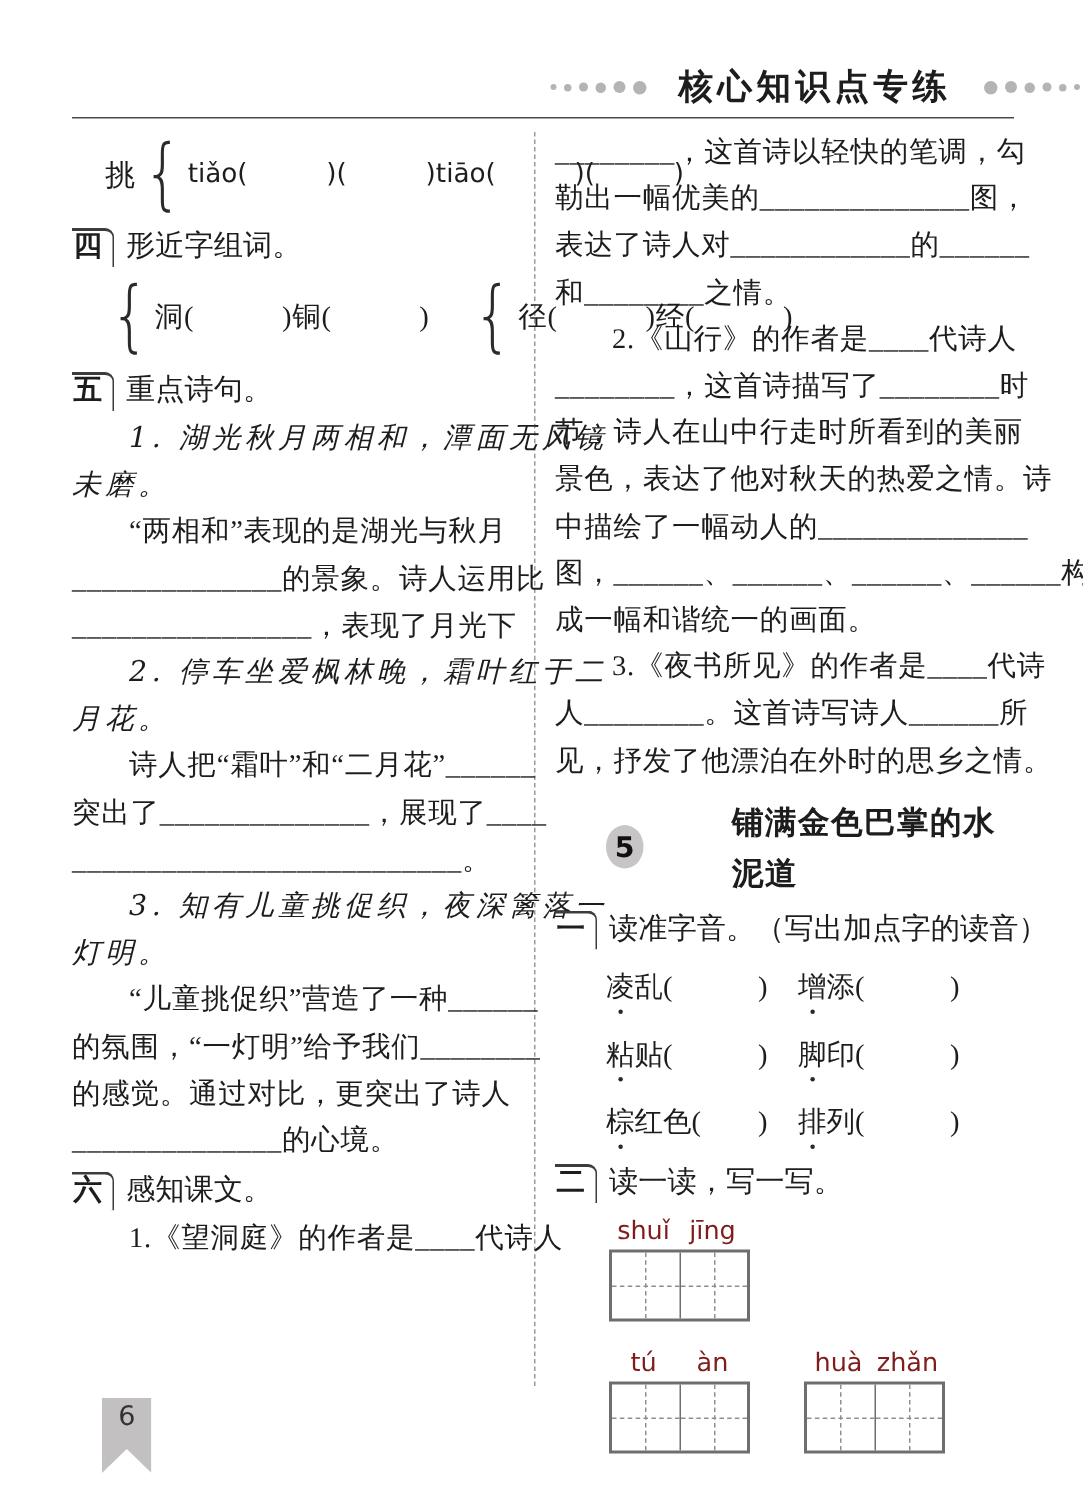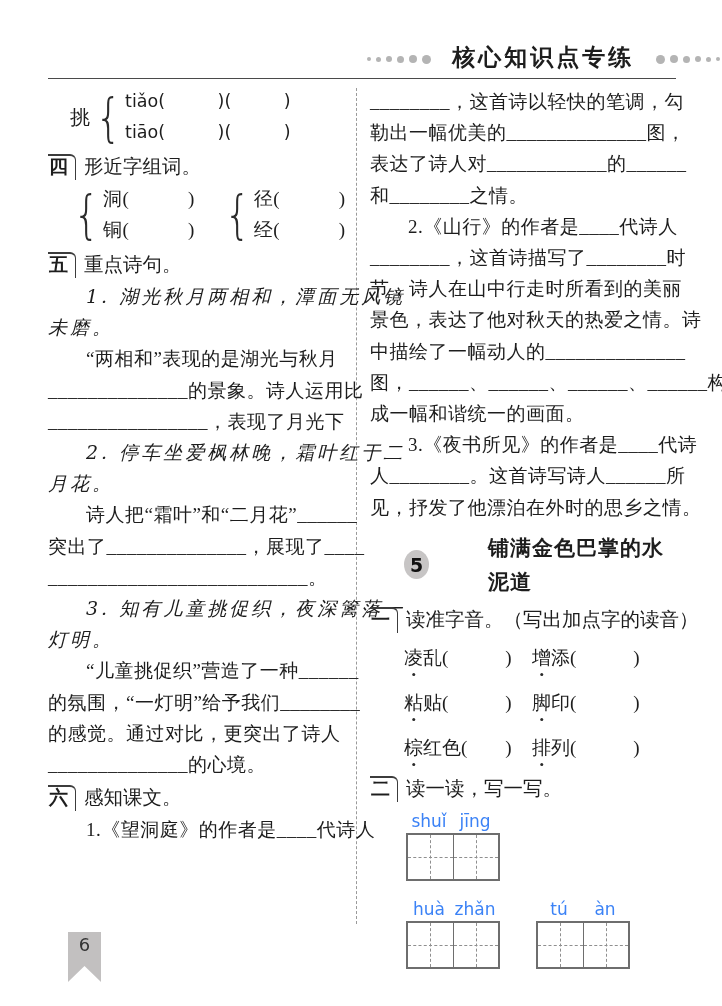--- a/index.html
+++ b/index.html
@@ -39,42 +39,42 @@
   .seclabel{
     display:inline-block;font-weight:bold;font-size:19px;line-height:22px;
     border-top:2px solid #3c3c3c;border-right:1.6px solid #3c3c3c;
     border-top-right-radius:6px;padding:0 7px 2px 1px;margin-right:8px;
   }
   .sec-title{font-size:19.5px;}
   
   .bgroup{display:flex;align-items:center;margin:0 0 2px 22px;}
   .bgroup .bchar{font-size:20px;margin-right:2px;}
   .brace{font-size:52px;font-weight:200;line-height:60px;font-family:"DejaVu Sans",sans-serif;color:#2b2b2b;transform:scaleX(.8);}
-  .bcol{display:flex;flex-direction:column;justify-content:flex-end;}
+  .bcol{display:flex;flex-direction:row;justify-content:flex-end;}
   .bcol .ln{line-height:31px;}
   .pinyin{font-family:"DejaVu Sans",sans-serif;font-size:17.5px;letter-spacing:0;}
   .pair{display:flex;margin-left:22px;}
   .pair .bgroup{margin-left:0;margin-right:26px;}
   
   .lesson{display:flex;align-items:center;margin:8px 0 4px 34px;line-height:34px;}
   .badge{width:29px;height:29px;border-radius:50%;background:#c7c5c5;color:#111;
     font-weight:bold;font-size:19px;display:flex;align-items:center;justify-content:center;margin-right:13px;
     font-family:"DejaVu Sans",sans-serif;}
   .lesson-title{font-weight:bold;font-size:21px;letter-spacing:1px;margin-left:46px;}
   
   .wrow{display:flex;height:45px;align-items:center;margin-left:34px;white-space:nowrap;}
   .wslot1{width:128px;}
   .dotchar{position:relative;display:inline-block;}
   .dotchar::after{content:"";position:absolute;left:50%;bottom:-5px;transform:translateX(-50%);
     width:3.5px;height:3.5px;border-radius:50%;background:#2a2a2a;}
   
   .grid-row{display:flex;margin-left:36px;margin-top:6px;}
   .grid-unit{margin-right:36px;}
   .pyrow{display:flex;width:92px;margin-bottom:2px;}
-  .pyrow span{width:46px;text-align:center;font-family:"DejaVu Sans",sans-serif;font-size:17px;color:#3b82f6;}
+  .pyrow span{width:46px;text-align:center;font-family:"DejaVu Sans",sans-serif;font-size:17px;color:#7f1d1d;}
   .wbox{display:flex;border:2px solid #6e6e6e;width:90px;height:44px;background:#fff;}
   .wcell{width:45px;position:relative;}
   .wcell + .wcell{border-left:1.5px solid #6e6e6e;}
   .wcell::before{content:"";position:absolute;left:50%;top:0;bottom:0;border-left:1.2px dashed #8f8f8f;}
   .wcell::after{content:"";position:absolute;top:50%;left:0;right:0;border-top:1.2px dashed #8f8f8f;}
   
   .bookmark{position:absolute;left:68px;top:932px;width:33px;height:50px;background:#c2c0c0;
     clip-path:polygon(0 0,100% 0,100% 100%,50% 68%,0 100%);
     display:flex;justify-content:center;}
   .bookmark span{font-family:"DejaVu Sans",sans-serif;font-size:18px;color:#333;margin-top:2px;}
@@ -207,38 +207,38 @@
         <div class="wbox">
             <div class="wcell"></div>
             <div class="wcell"></div>
           </div>
       </div>
     </div>
 
     <div class="grid-row" style="margin-top:18px;">
       <div class="grid-unit">
         <div class="pyrow">
+            <span>tú</span>
+            <span>àn</span>
+          </div>
+        <div class="wbox">
+            <div class="wcell"></div>
+            <div class="wcell"></div>
+          </div>
+      </div>
+      <div class="grid-unit">
+        <div class="pyrow">
             <span>huà</span>
             <span>zhǎn</span>
           </div>
         <div class="wbox">
             <div class="wcell"></div>
             <div class="wcell"></div>
           </div>
       </div>
-      <div class="grid-unit">
-        <div class="pyrow">
-            <span>tú</span>
-            <span>àn</span>
-          </div>
-        <div class="wbox">
-            <div class="wcell"></div>
-            <div class="wcell"></div>
-          </div>
-      </div>
     </div>
   </div>
 
   <div class="bookmark">
     <span>6</span>
   </div>
 
 </div>
 
 </body></html>

